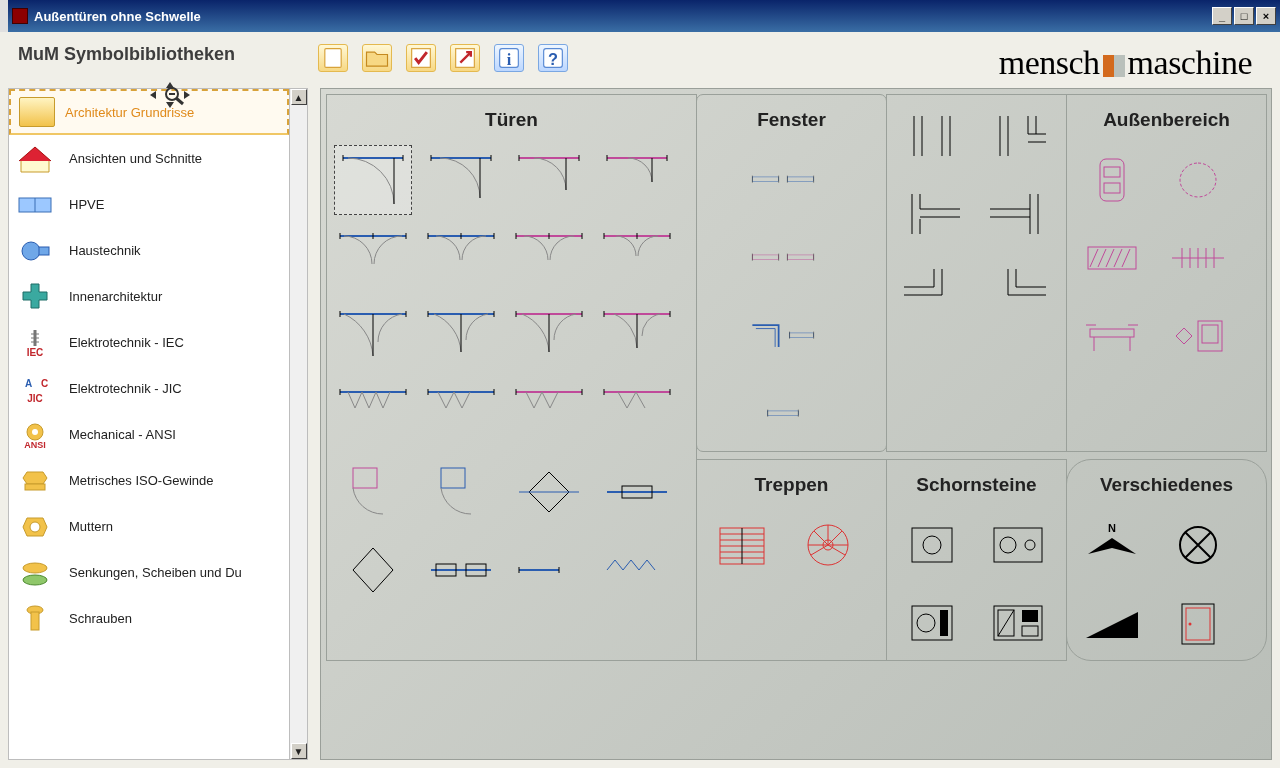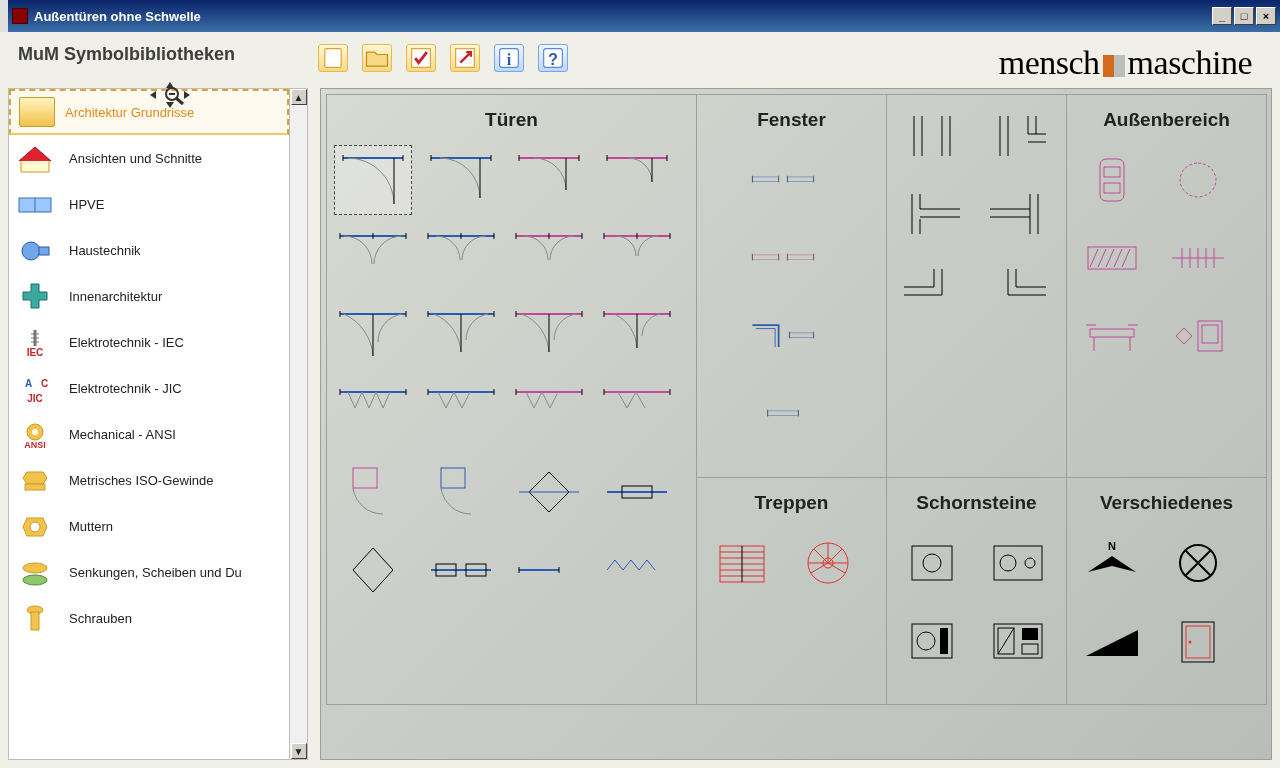--- a/index.html
+++ b/index.html
@@ -154,22 +154,22 @@
     padding:6px;
   }
   .panel-grid {
     display:grid;
     grid-template-columns: 370px 190px 180px 200px;
     grid-auto-rows:min-content;
     gap:0;
   }
   .section {
     border:1px solid #9aa09a;
-    margin:-1px 0 0 -1px;
-    padding:6px 6px 28px 6px;
+    margin:-1px 0 8px -1px;
+    padding:6px 6px 2px 6px;
   }
   .sec-title {
     font-size:19px; font-weight:bold; color:#222;
     text-align:center;
     padding:8px 0 14px 0;
   }
   .sym-grid {
     display:grid;
     gap:8px 8px;
     justify-items:center;
@@ -552,21 +552,21 @@
                 </svg>
               </div>
             <div class="sym">
                 <svg viewBox="0 0 70 60">
                   <path d="M5 30l8-10 8 10 8-10 8 10 8-10 8 10" fill="none" stroke="#2a5db0"></path>
                 </svg>
               </div>
           </div>
         </div>
 
-        <div class="section" style="grid-column:2;grid-row:1;">
+        <div class="section" style="grid-column:2;grid-row:1;border-radius:7px;">
           <div class="sec-title">Fenster</div>
           <div class="sym-grid c1">
             <div class="sym">
                 <svg viewBox="0 0 160 50">
                   <rect x="10" y="18" width="60" height="10" fill="none" stroke="#2a5db0"></rect>
                   <rect x="90" y="18" width="60" height="10" fill="none" stroke="#2a5db0"></rect>
                   <path d="M10 15v16M70 15v16M90 15v16M150 15v16" stroke="#000"></path>
                 </svg>
               </div>
             <div class="sym">
@@ -719,21 +719,21 @@
                   <rect x="6" y="8" width="48" height="34" fill="none" stroke="#000"></rect>
                   <path d="M10 38l16-26" stroke="#000"></path>
                   <rect x="10" y="12" width="16" height="26" fill="none" stroke="#000"></rect>
                   <rect x="34" y="12" width="16" height="12" fill="#000"></rect>
                   <rect x="34" y="28" width="16" height="10" fill="none" stroke="#000"></rect>
                 </svg>
               </div>
           </div>
         </div>
 
-        <div class="section" style="grid-column:4;grid-row:2;">
+        <div class="section" style="grid-column:4;grid-row:2;border-radius:25px;">
           <div class="sec-title">Verschiedenes</div>
           <div class="sym-grid c2">
             <div class="sym small">
                 <svg viewBox="0 0 60 50">
                   <text x="30" y="12" text-anchor="middle" font-size="11" font-weight="bold">N</text>
                   <path d="M6 34 L30 18 L54 34 L30 28 Z" fill="#000"></path>
                 </svg>
               </div>
             <div class="sym small">
                 <svg viewBox="0 0 60 50">

